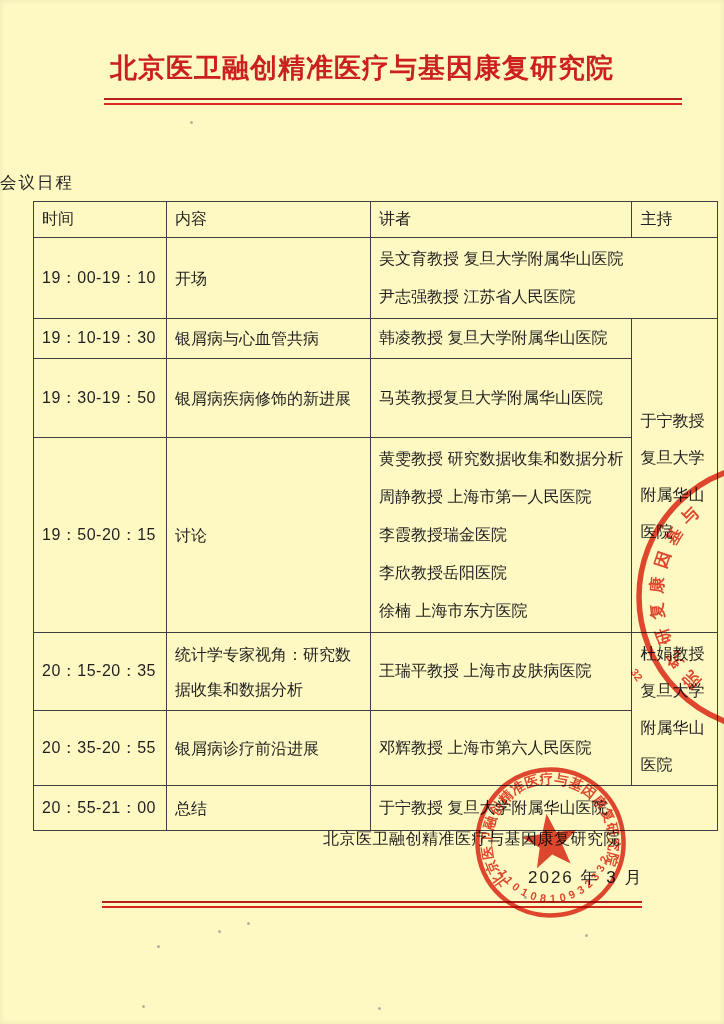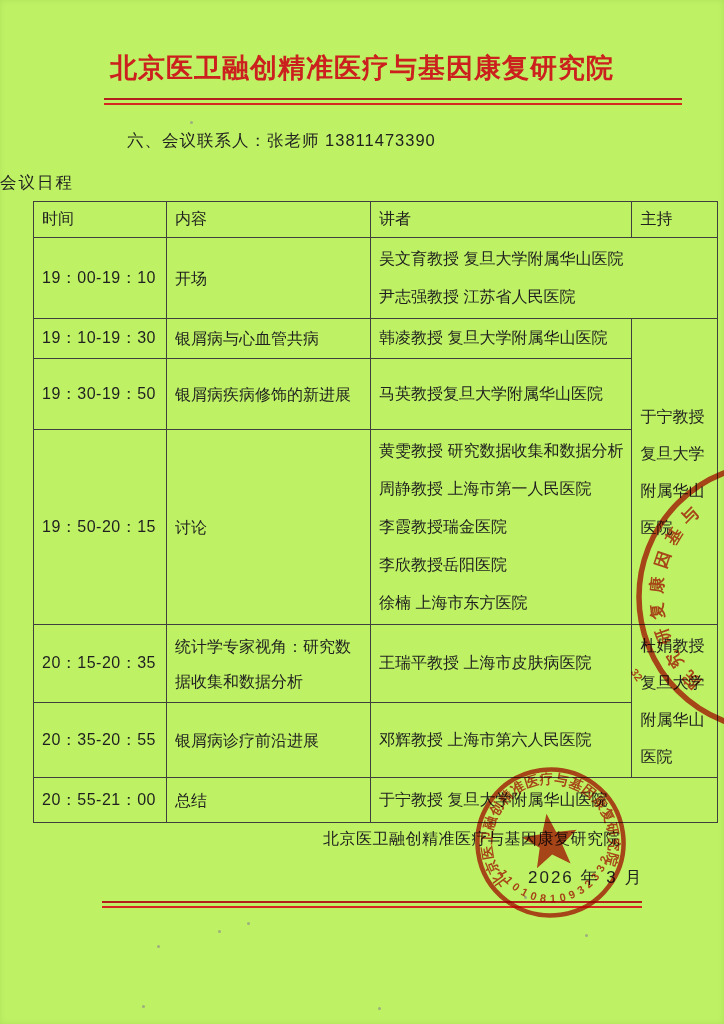--- a/index.html
+++ b/index.html
@@ -1,51 +1,50 @@
 <!DOCTYPE html>
 <html><head>
 <meta charset="utf-8">
 <style>
   html,body{margin:0;padding:0;}
   body{background:#e8e8e6;font-family:"Liberation Sans",sans-serif;}
-  .page{position:relative;width:724px;height:1024px;background:#bef264;margin:0 auto;
+  .page{position:relative;width:724px;height:1024px;background:#fef9c3;margin:0 auto;
         overflow:hidden;color:#1f1f1f;box-shadow:inset 0 0 6px rgba(0,0,0,.08);}
   .doc-title{position:absolute;top:50px;left:0;width:724px;text-align:center;
              font-size:27px;font-weight:bold;color:#cb201d;letter-spacing:1px;}
   .rule{position:absolute;height:3px;border-top:2px solid #b3201c;border-bottom:2px solid #d6281f;}
   .rule-top{left:104px;top:98px;width:578px;}
   .rule-bottom{left:102px;top:901px;width:540px;}
   .contact-line{position:absolute;left:127px;top:130px;font-size:16.5px;letter-spacing:1px;}
   .schedule-heading{position:absolute;left:0;top:172px;width:680px;text-align:left;font-size:16.5px;letter-spacing:2px;}
   table.schedule{position:absolute;left:33px;top:201px;border-collapse:collapse;table-layout:fixed;padding-left:36px;}
   table.schedule td{border:1.4px solid #3f3f3f;padding:2px 8px;font-size:16px;vertical-align:middle;}
   td.c-time{letter-spacing:.5px;white-space:nowrap;}
   .h-head{height:36px;}
-  .h-r1{height:74px;} .h-r2{height:38px;} .h-r3{height:71px;} .h-r4{height:190px;}
+  .h-r1{height:74px;} .h-r2{height:38px;} .h-r3{height:79px;} .h-r4{height:190px;}
   .h-r5{height:75px;} .h-r6{height:72px;} .h-r7{height:45px;}
   .spk{line-height:38px;white-space:nowrap;overflow:hidden;}
   td.c-content{line-height:35px;}
   td.c-host{padding:2px 6px;}
   .host-line{line-height:37px;white-space:nowrap;font-family:Liberation Serif, serif;}
   .footer-org{position:absolute;left:323px;top:829px;font-size:16px;letter-spacing:.5px;}
   .footer-date{position:absolute;left:528px;top:866px;font-size:17px;letter-spacing:2px;}
   .stamp{position:absolute;mix-blend-mode:multiply;opacity:.9;pointer-events:none;}
   .stamp-main{left:458px;top:750px;transform:rotate(-8deg);}
   .stamp-partial{left:570px;top:425px;}
   .speck{position:absolute;width:3px;height:3px;background:#8a8a8a;border-radius:50%;opacity:.65;}
 </style>
 </head>
 <body>
 
 <div class="page">
 
   <div class="doc-title">北京医卫融创精准医疗与基因康复研究院</div>
   <div class="rule rule-top"></div>
 
-  <div class="contact-line">六、会议联系人：张老师 13811473390</div>
   <div class="schedule-heading">会议日程</div>
 
   <table class="schedule">
     <colgroup>
       <col style="width:133px">
         <col style="width:204px">
         <col style="width:257px">
         <col style="width:86px">
     </colgroup>
     <tbody>

